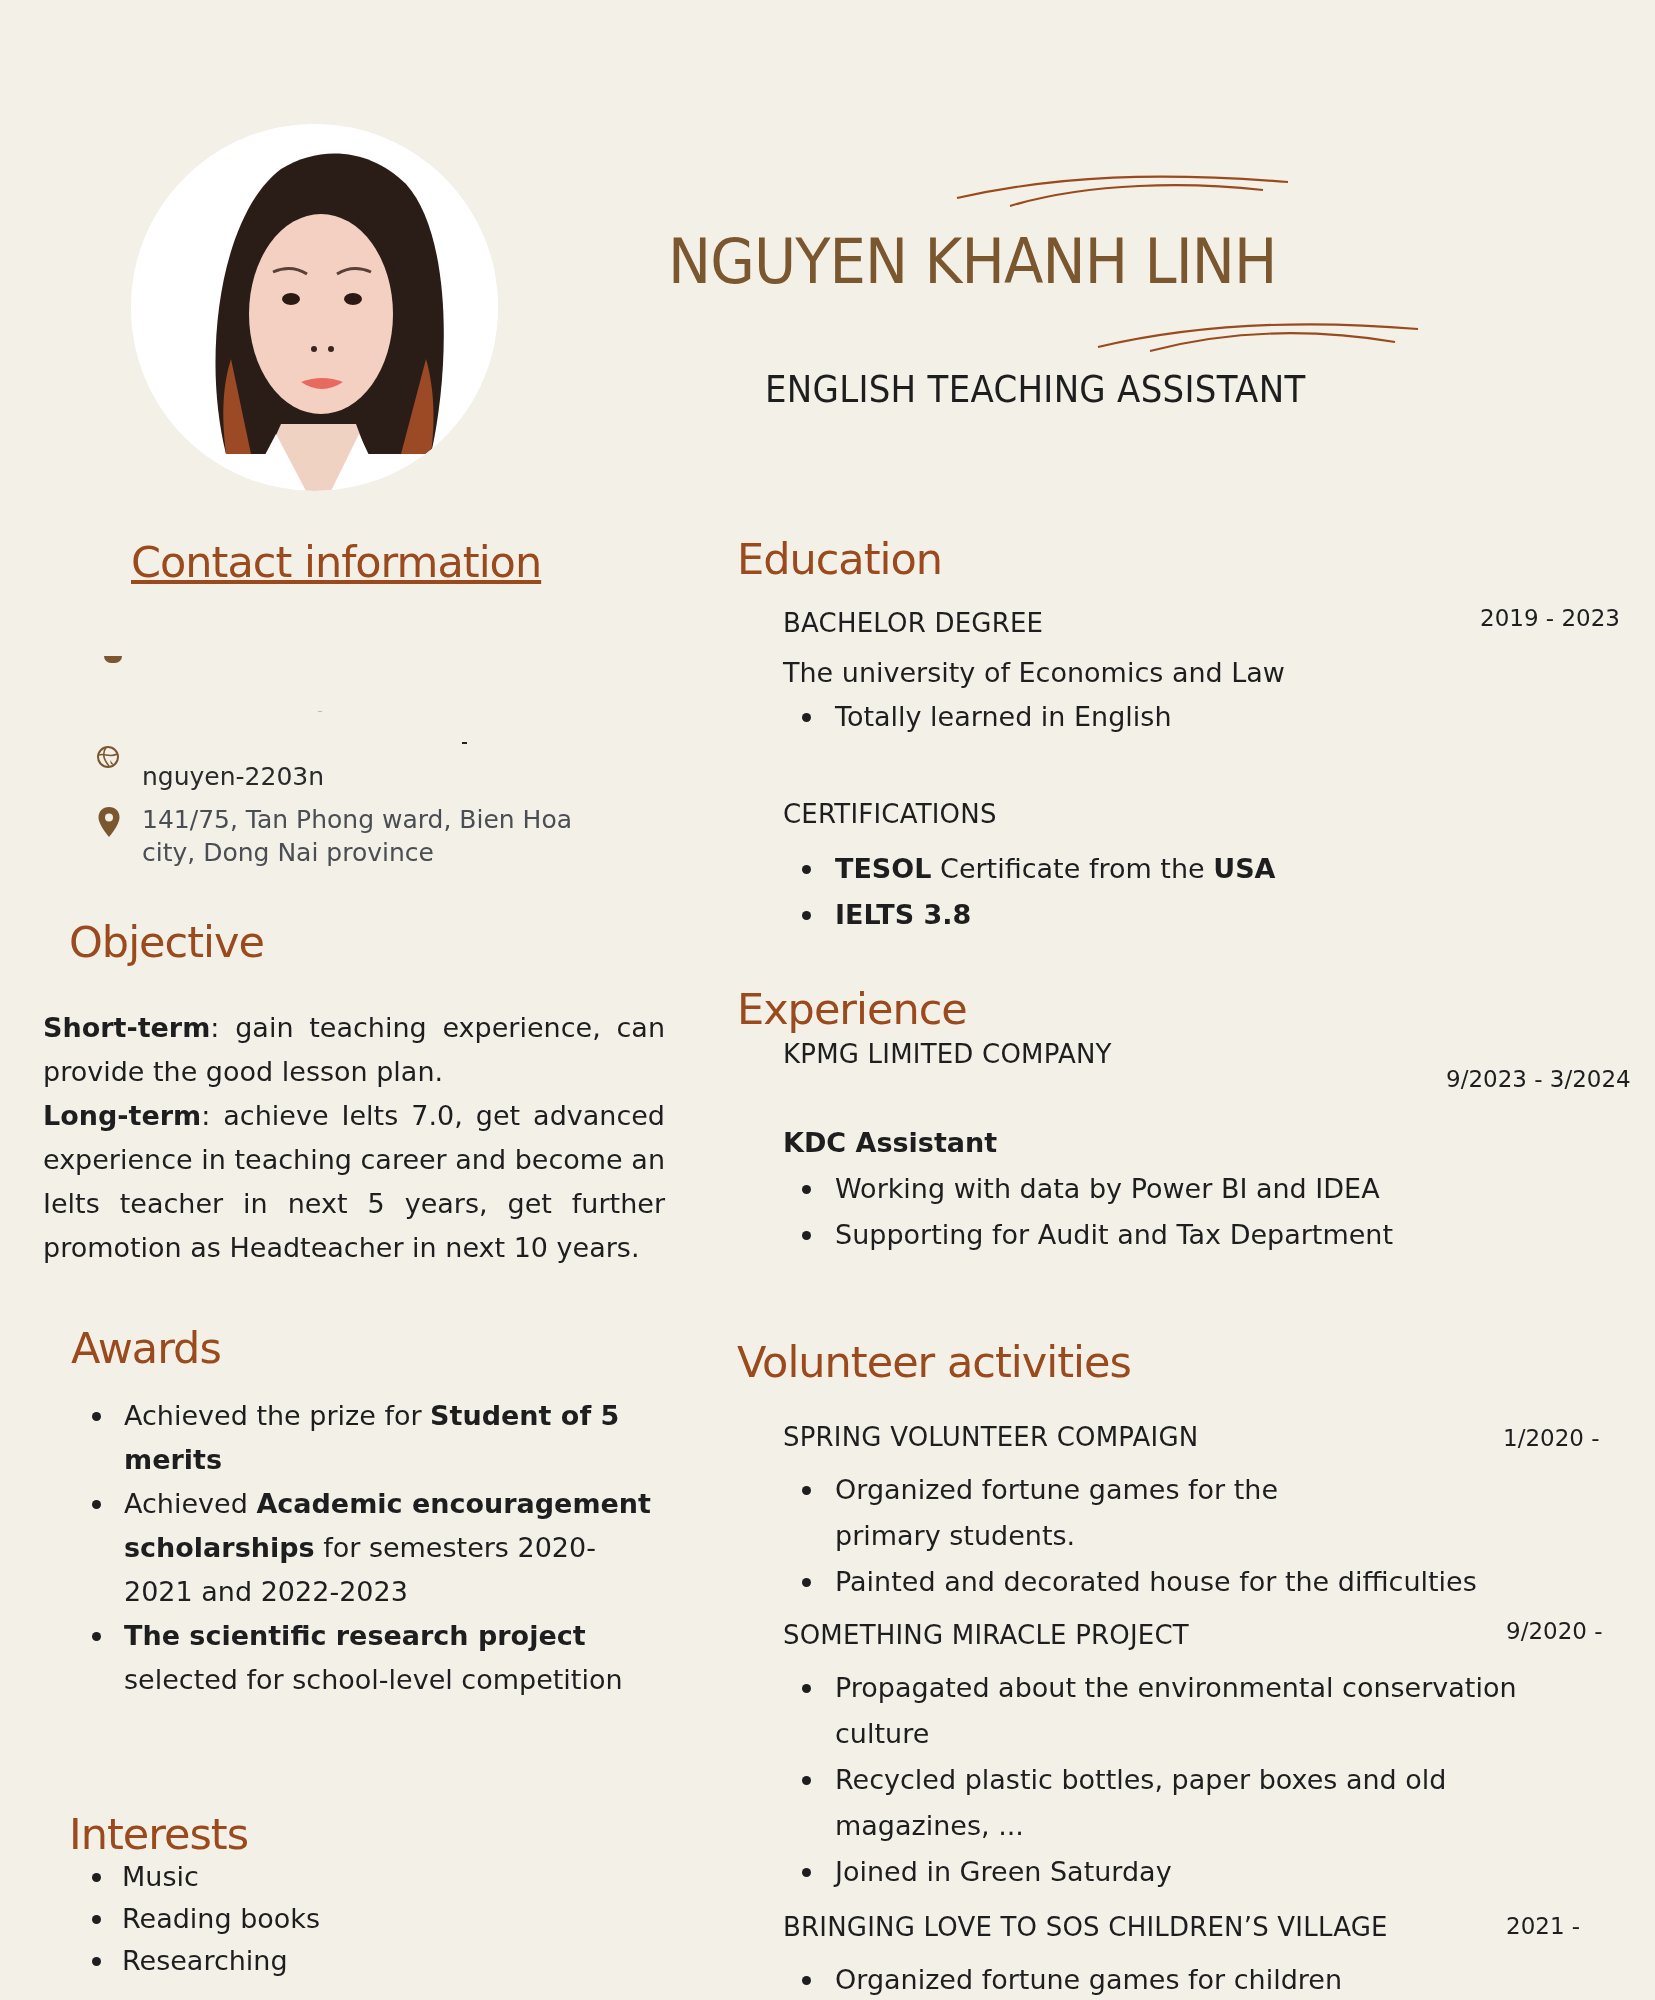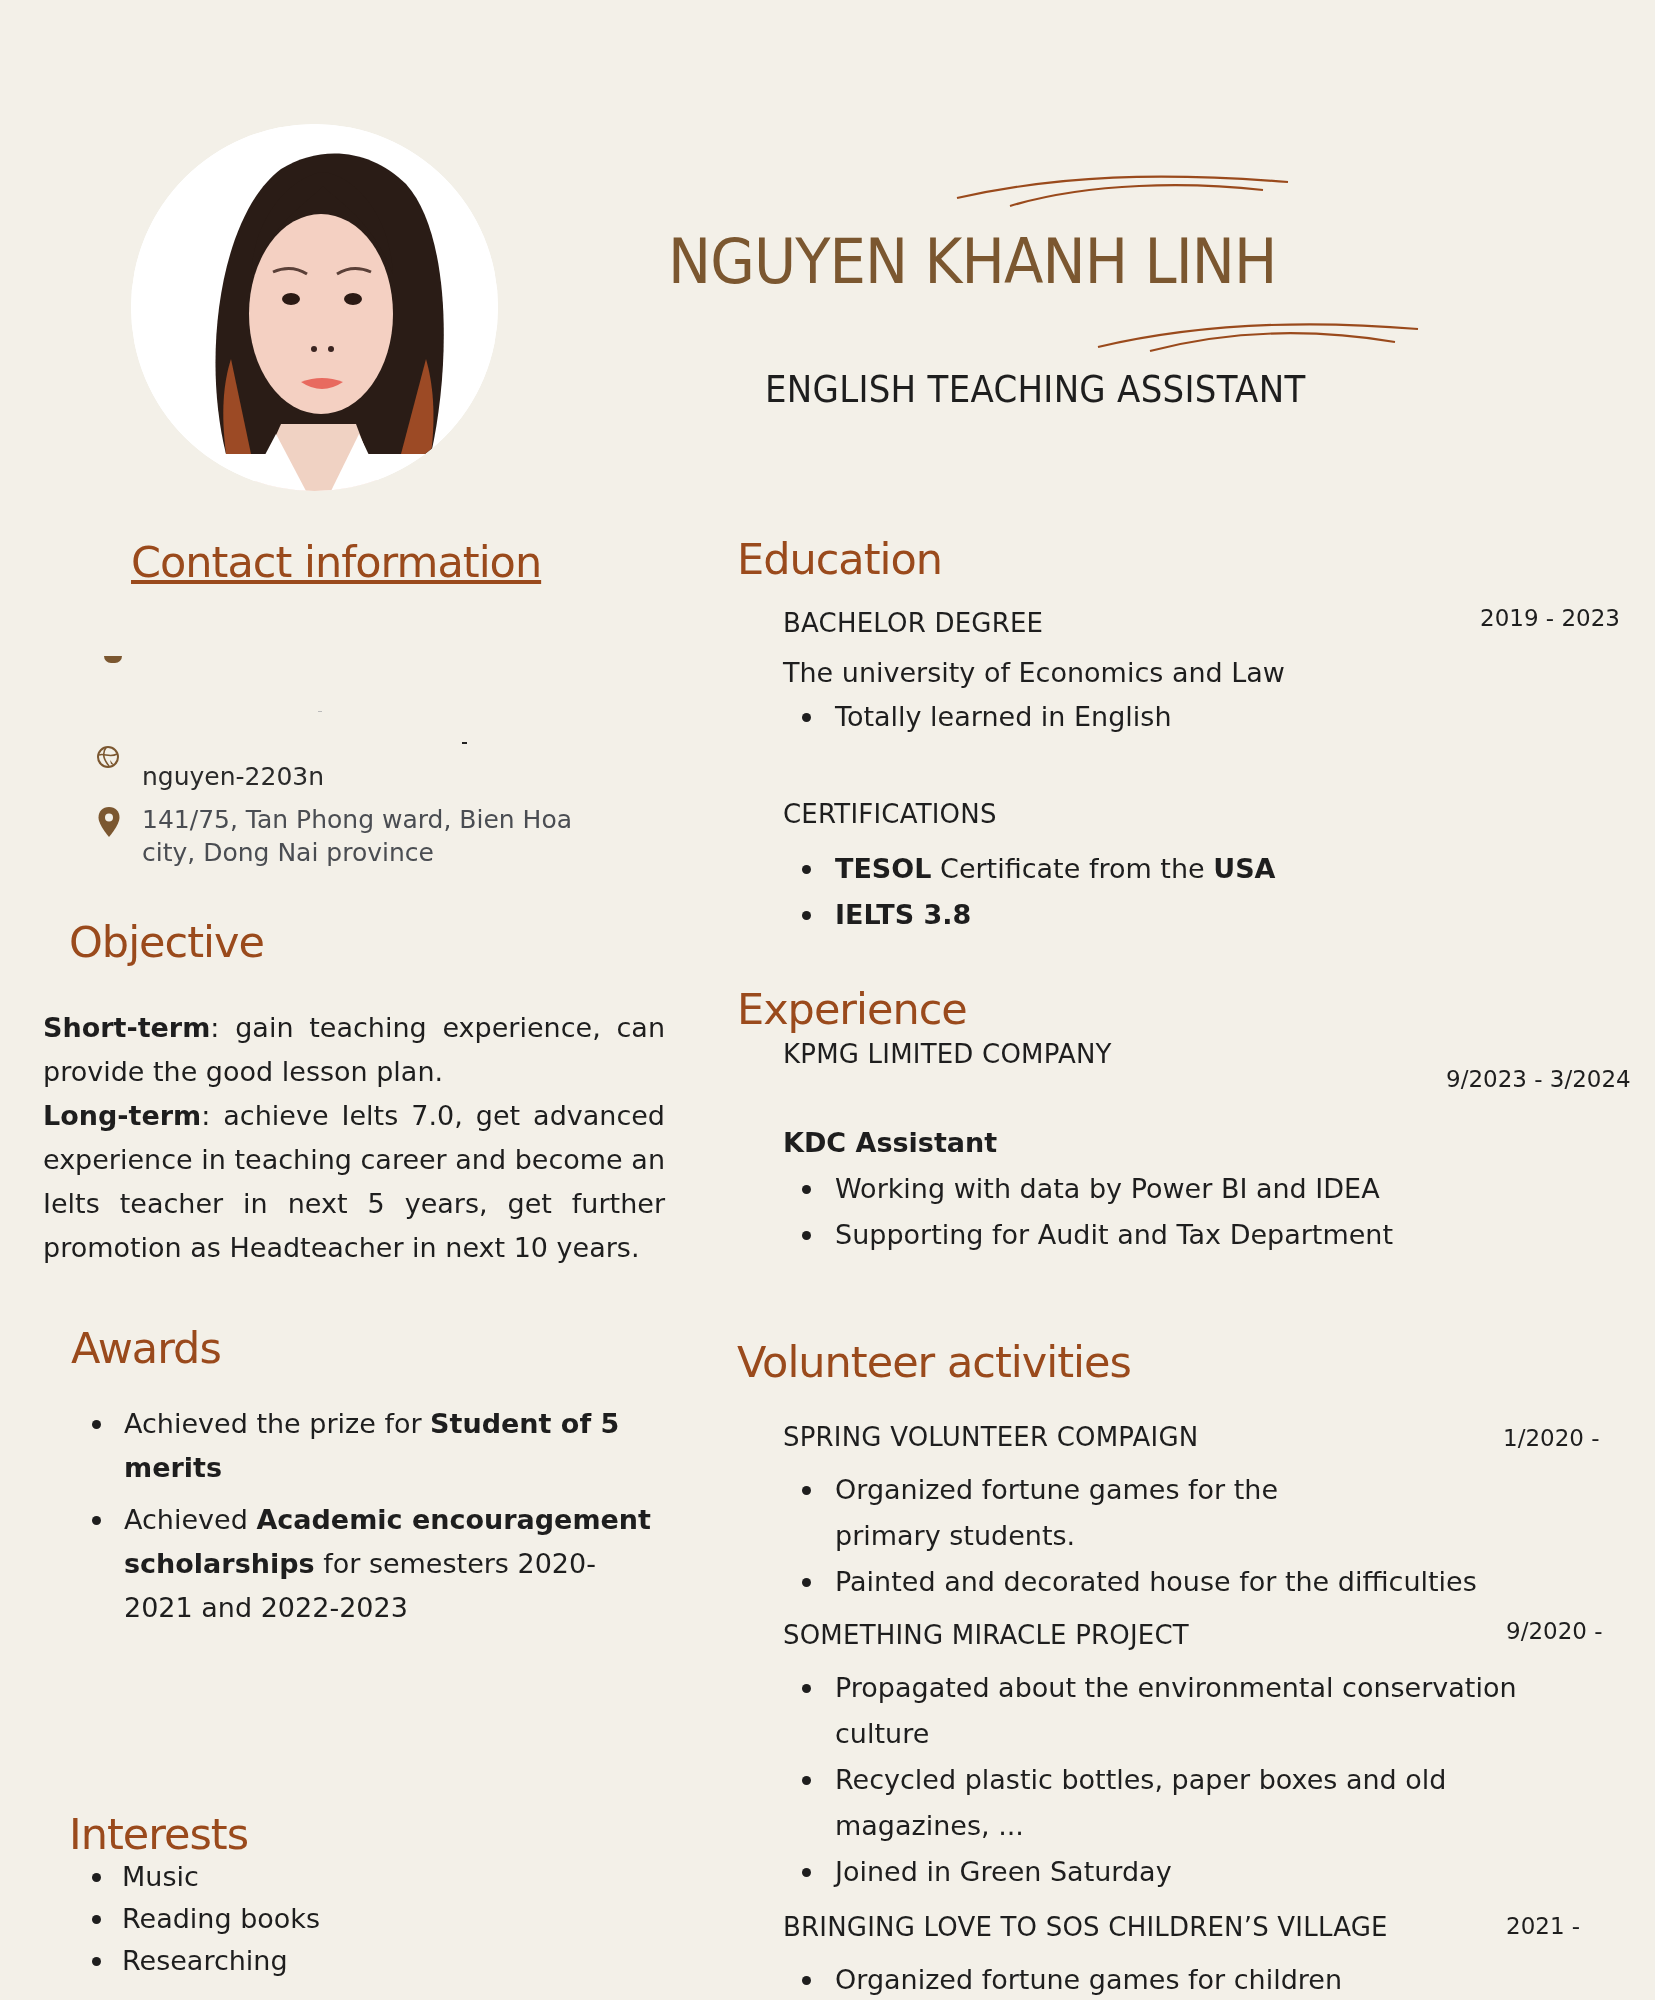--- a/index.html
+++ b/index.html
@@ -66,21 +66,21 @@
     .objective b { font-weight: bold; }
     ul.blist { list-style: none; }
     ul.blist li { position: relative; }
     ul.blist li::before {
       content: "";
       position: absolute;
       width: 9px; height: 9px; border-radius: 50%;
       background: #1e1e1e;
     }
     .awards-list { left: 92px; top: 1394px; width: 560px; font-size: 27px; line-height: 44px; }
-    .awards-list li { padding-left: 32px; margin-top: 8px; }
+    .awards-list li { padding-left: 32px; }
     .awards-list li::before { left: 0; top: 18px; }
     .interests-list { left: 92px; top: 1856px; width: 500px; font-size: 27px; line-height: 42px; }
     .interests-list li { padding-left: 30px; }
     .interests-list li::before { left: 0; top: 17px; }
 
     .r-sub {
       font-size: 26px; line-height: 34px; color: #1e1e1e; white-space: nowrap;
       letter-spacing: 0.2px;
     }
     .r-date { font-size: 23px; line-height: 30px; color: #1e1e1e; white-space: nowrap; }
@@ -162,20 +162,21 @@
 <div class="abs heading" style="left:69px; top:914px;">Objective</div>
 <div class="abs objective">
   <b>Short-term</b><span>: gain teaching experience, can provide the good lesson plan.</span><br>
   <b>Long-term</b><span>: achieve Ielts 7.0, get advanced experience in teaching career and become an Ielts teacher in next 5 years, get further promotion as Headteacher in next 10 years.</span>
 </div>
 
 <div class="abs heading" style="left:71px; top:1320px;">Awards</div>
 <ul class="abs blist awards-list body-text">
   <li><span>Achieved the prize for </span><b>Student of 5 merits</b><span></span></li>
   <li><span>Achieved </span><b>Academic encouragement scholarships</b><span> for semesters 2020-2021 and 2022-2023</span></li>
+  <li><span></span><b>The scientific research project</b><span> selected for school-level competition</span></li>
 </ul>
 
 <div class="abs heading" style="left:69px; top:1782px;margin-top:24px;">Interests</div>
 <ul class="abs blist interests-list body-text">
   <li>Music</li>
   <li>Reading books</li>
   <li>Researching</li>
 </ul>
 
 <div class="abs heading" style="left:737px; top:531px;">Education</div>

